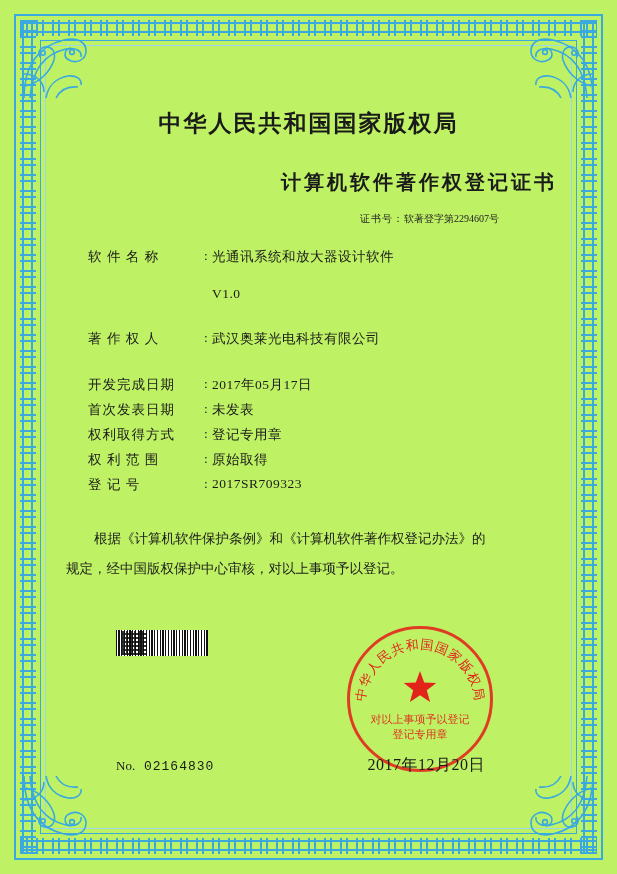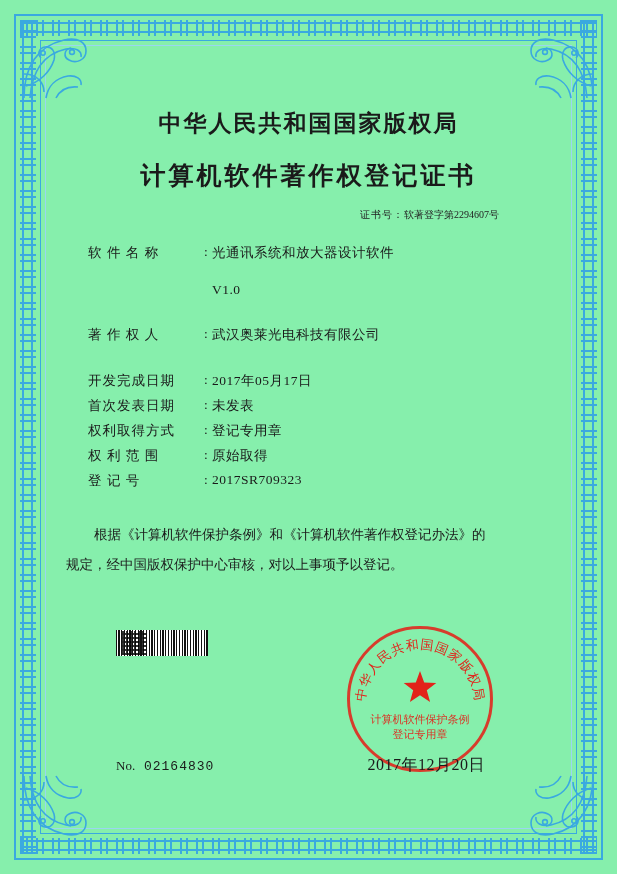--- a/index.html
+++ b/index.html
@@ -12,21 +12,21 @@
     height: 874px;
     font-family: "Liberation Serif", serif;
     color: #1a1a1a;
     overflow: hidden;
   }
 
   #certificate {
     position: relative;
     width: 617px;
     height: 874px;
-    background: #86efac;
+    background: #bef264;
   }
 
   
   .border-outer {
     position: absolute;
     left: 14px;
     top: 14px;
     right: 14px;
     bottom: 14px;
     border: 2px solid #3aa9e0;
@@ -107,25 +107,25 @@
 
   .title-main {
     text-align: center;
     font-size: 23px;
     letter-spacing: 2px;
     font-weight: bold;
     margin-top: 48px;
     font-family: "DejaVu Serif", "Liberation Serif", serif;
   }
   .title-sub {
-    text-align: center;
-    font-size: 25px;
+    text-align: right;
+    font-size: 20px;
     letter-spacing: 3px;
     font-weight: bold;
-    margin-top: 20px;
+    margin-top: 30px;
     font-family: "DejaVu Serif", "Liberation Serif", serif;
   }
 
   .cert-no {
     text-align: right;
     font-size: 10px;
     margin-top: 16px;
     padding-right: 58px;
     color: #222;
   }
@@ -414,21 +414,21 @@
           <text>
             <textPath href="#arcpath" startOffset="50%" text-anchor="middle" id="seal-arc-label">中华人民共和国国家版权局</textPath>
           </text>
         </svg>
         <div class="seal-star">
           <svg viewBox="0 0 34 34">
               <polygon points="17,1 21.2,12.4 33.3,12.9 23.8,20.3 27.1,32 17,25.2 6.9,32 10.2,20.3 0.7,12.9 12.8,12.4" fill="#e2231a"></polygon>
             </svg>
         </div>
         <div class="seal-bottom">
-          <div>计算机软件保护条例</div>
+          <div>对以上事项予以登记</div>
           <div>登记专用章</div>
         </div>
       </div>
 
       <div class="issue-date">2017年12月20日</div>
 
     </div>
 
   </div>
 </div>

